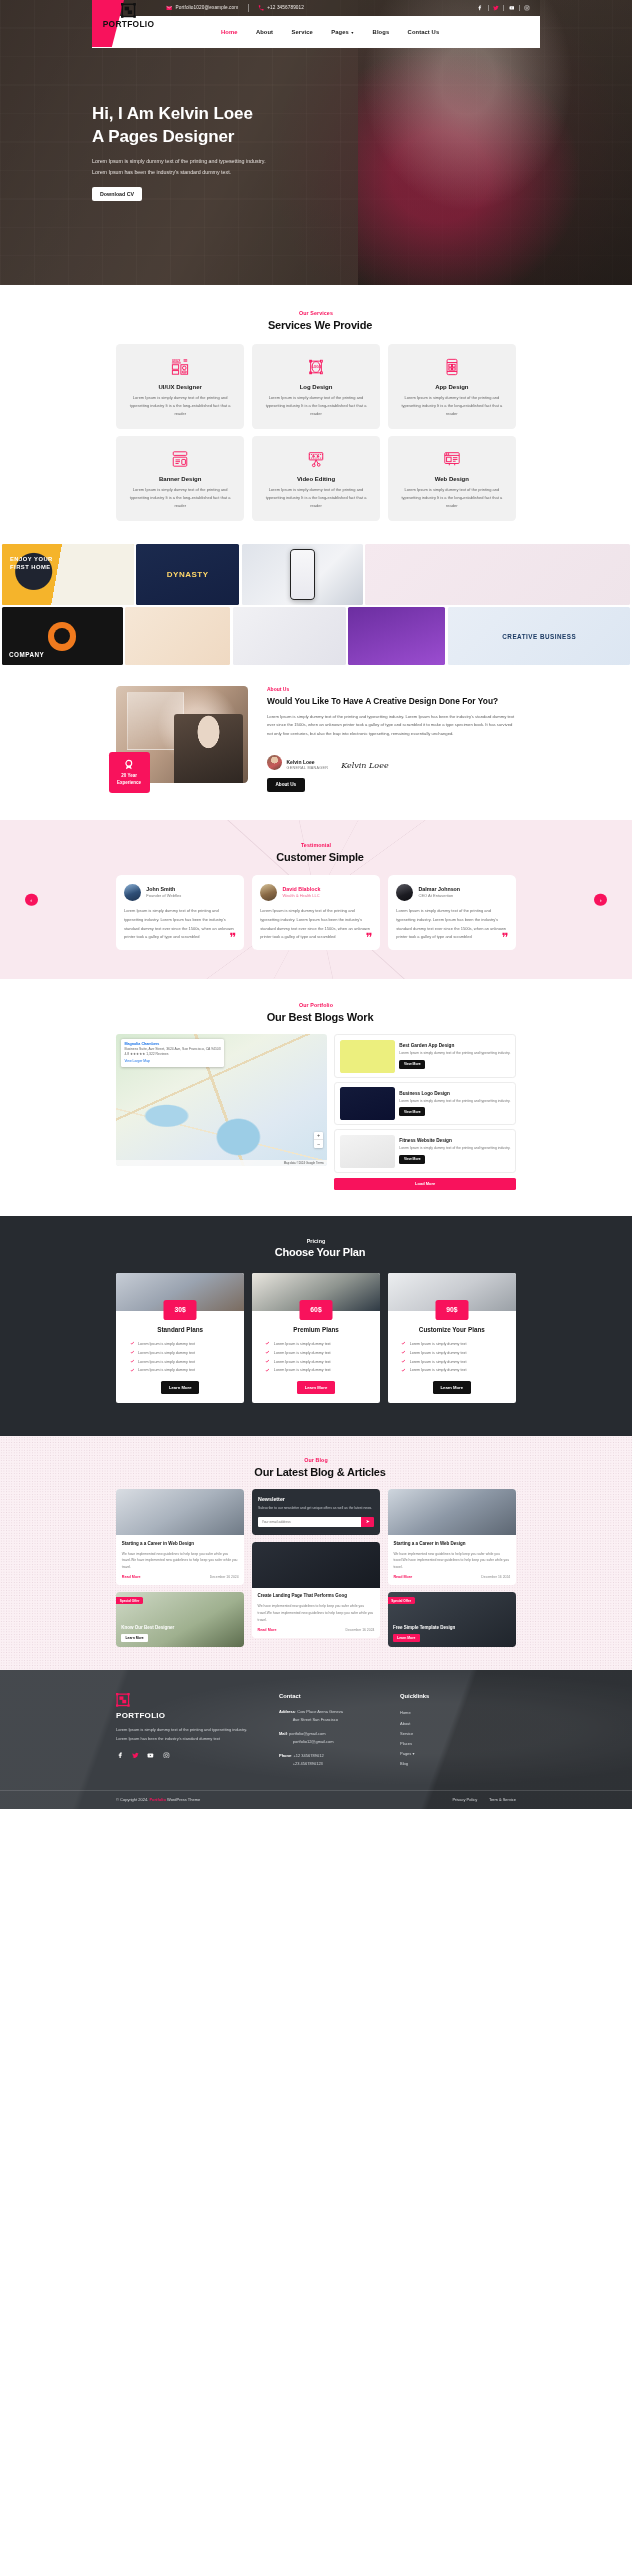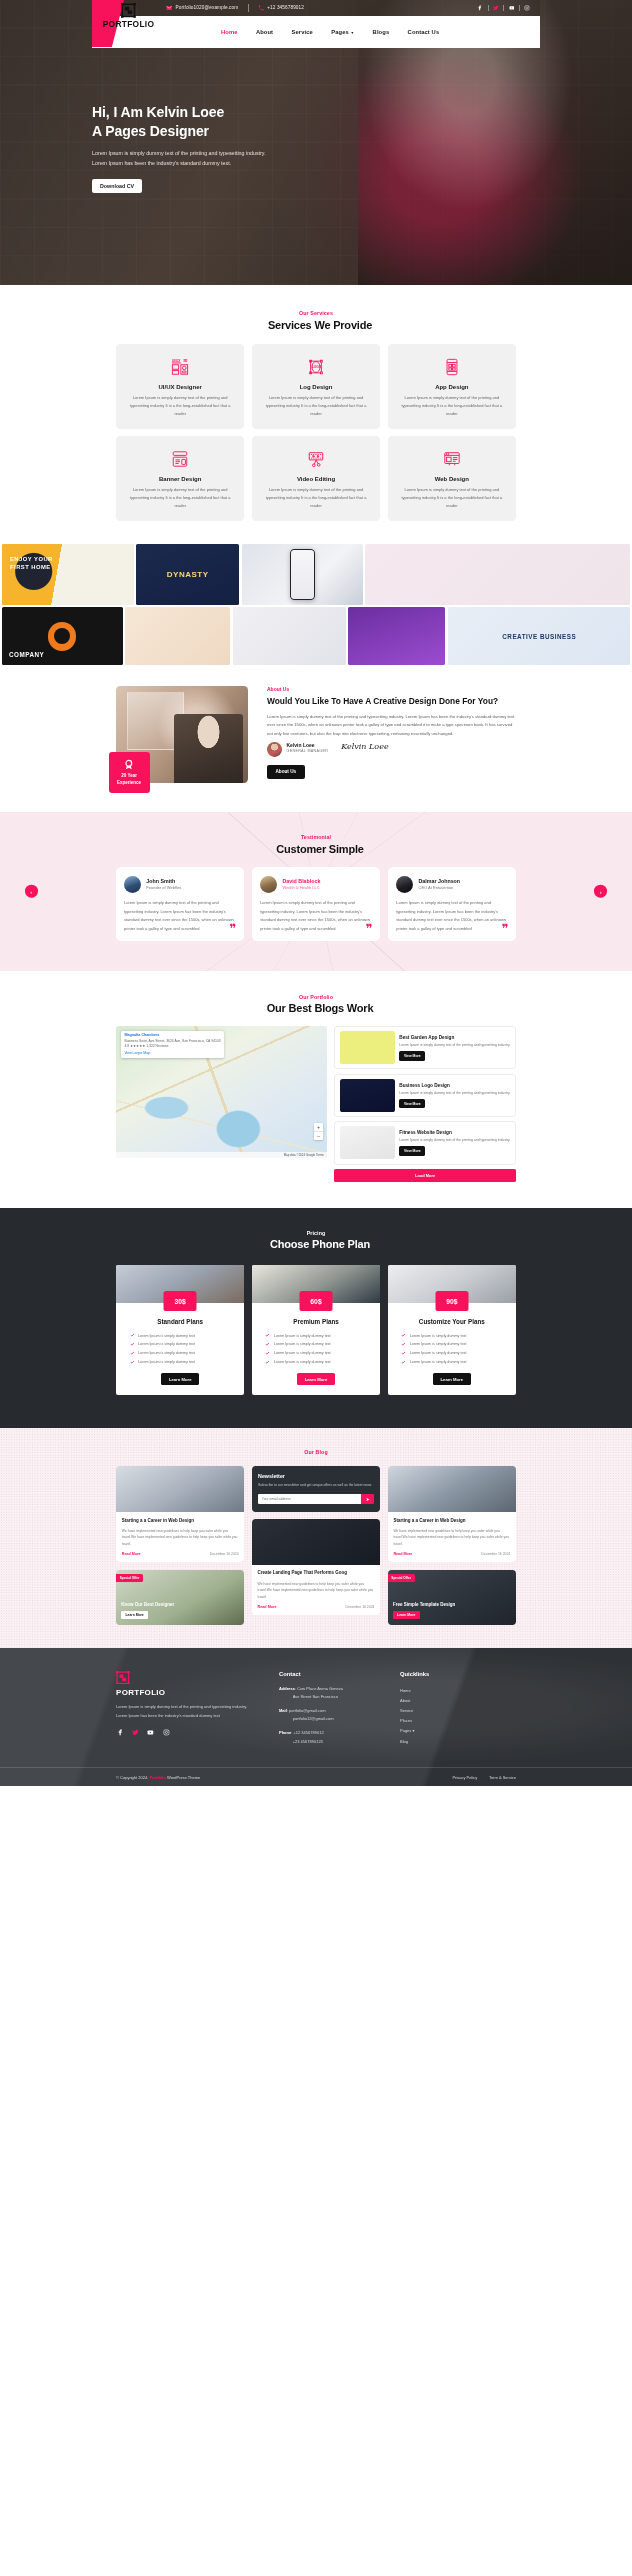--- a/index.html
+++ b/index.html
@@ -68,21 +68,21 @@
   }
   .nav-links{ margin-left:129px; display:flex; align-items:center; gap:18.4px; }
   .nav-links a{
     text-decoration:none; color:#1a1a1a; font-size:5.8px; font-weight:600; letter-spacing:0.1px;
   }
   .nav-links a.active{ color:#f8125c; }
   .caret{ font-size:3.7px; margin-left:1.6px; }
 
   .hero-content{ position:absolute; left:92px; top:103px; z-index:4; width:248px; }
   .hero-content h1{
-    color:#fff; font-size:14px; line-height:1.34; font-weight:700; letter-spacing:-0.1px;
+    color:#fff; font-size:17px; line-height:1.34; font-weight:700; letter-spacing:-0.1px;
   }
   .hero-content p{ color:#e6e1de; font-size:5.3px; line-height:2.0; margin-top:7.4px; }
   .btn-cv{
     display:inline-block; margin-top:9.5px; background:#fff; color:#1b1b1b;
     font-size:5.3px; font-weight:600; padding:4.2px 8px; border-radius:2.1px; border:none; cursor:pointer;
   }
 
   
   .services{ background:#fff; padding:25px 0 23px; }
   .sec-kicker{ text-align:center; color:#f8125c; font-size:5.3px; font-weight:700; letter-spacing:0.1px; }
@@ -147,21 +147,21 @@
     position:absolute; left:-7.4px; bottom:-9.5px; width:41px; height:41px; background:#f8125c;
     border-radius:3.2px; color:#fff; display:flex; flex-direction:column;
     align-items:center; justify-content:center; gap:1.6px; z-index:3;
   }
   .exp-badge svg{width:11.6px;height:11.6px;fill:#fff;}
   .exp-badge span{ font-size:4.5px; font-weight:700; line-height:1.25; text-align:center; }
   .about-txt{ flex:1; }
   .about-txt .k{ color:#f8125c; font-size:5px; font-weight:700; }
   .about-txt h2{ font-size:8.4px; font-weight:700; color:#111; margin-top:3.2px; line-height:1.4; }
   .about-txt p.body{ font-size:4.2px; line-height:2.1; color:#5f5f5f; margin-top:5.3px; }
-  .about-author{ display:flex; align-items:flex-start; gap:4.7px; margin-top:3px; }
+  .about-author{ display:flex; align-items:flex-end; gap:4.7px; margin-top:16px; }
   .av{ width:14.8px;height:14.8px;border-radius:50%;
        background:radial-gradient(circle at 50% 34%, #e6c5a8 0 27%, transparent 28%),
        linear-gradient(150deg,#8a6b54,#c75a5a 62%,#5a4436); flex:0 0 14.8px;}
   .about-author .nm{ font-size:5px; font-weight:700; color:#151515; }
   .about-author .rl{ font-size:3.7px; color:#777; letter-spacing:0.3px; margin-top:0.5px; }
   .signature{ margin-left:8.4px; font-family:"DejaVu Serif", serif; font-style:italic;
               font-size:8px; color:#1b1b1b; }
   .btn-dark{ display:inline-block; margin-top:8.4px; background:#111; color:#fff;
              font-size:4.7px; font-weight:600; padding:4.2px 8.4px; border-radius:2.1px; border:none; cursor:pointer; }
 
@@ -682,21 +682,21 @@
             <button class="pf-btn">View More</button>
           </div>
         </div>
         <button class="load-more">Load More</button>
       </div>
     </div>
   </section>
 
   <section class="pricing">
     <div class="sec-kicker">Pricing</div>
-    <h2 class="sec-title">Choose Phone  Plan</h2>
+    <h2 class="sec-title">Choose Your  Plan</h2>
     <div class="pr-grid">
 
       <div class="pr-card">
         <div class="pr-img i1">
           <div class="pr-price">30$</div>
         </div>
         <div class="pr-body">
           <h3>Standard Plans</h3>
           <ul class="pr-feat">
             <li>
@@ -798,20 +798,21 @@
           </ul>
           <button class="pr-learn">Learn More</button>
         </div>
       </div>
 
     </div>
   </section>
 
   <section class="blog">
     <div class="sec-kicker">Our Blog</div>
+    <h2 class="sec-title">Our Latest Blog &amp; Articles</h2>
     <div class="bl-grid">
 
       <div class="bl-col">
         <div class="bl-card">
           <div class="bl-img p1"></div>
           <div class="bl-body">
             <h4>Starting a a Career in Web Design</h4>
             <p>We have implemented new guidelines to help keep you safer while you travel.We have implemented new guidelines to help keep you safer while you travel.</p>
             <div class="bl-meta">
               <a href="#">Read More</a>

